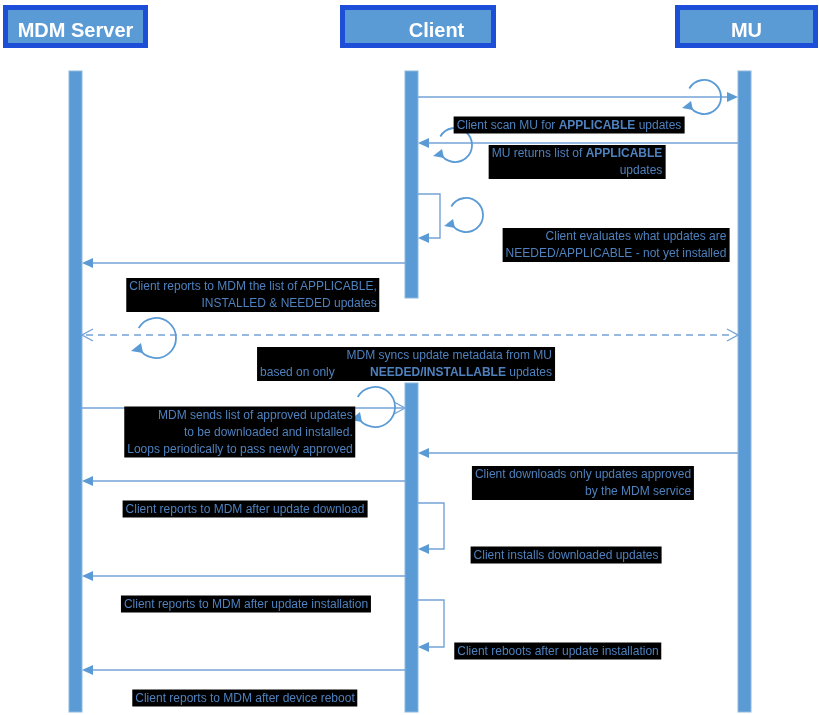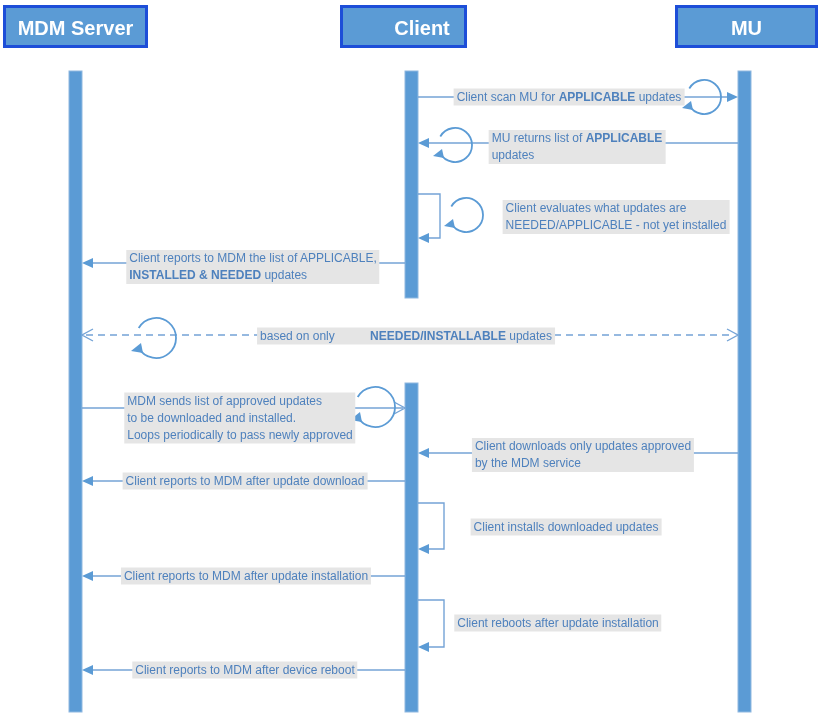--- a/index.html
+++ b/index.html
@@ -8,36 +8,36 @@
     --text-blue:#4e81bd;
     --policy-red:#ff0000;
   }
   html,body{margin:0;padding:0;background:#ffffff;}
   .canvas{
     position:relative;width:819px;height:715px;background:#ffffff;overflow:hidden;
     font-family:"Liberation Sans", sans-serif;
   }
   .actor{
     position:absolute;top:5px;height:43px;background:var(--actor-blue);
-    border:3px solid #1d4ed8;box-sizing:border-box;
+    border:5px solid #1d4ed8;box-sizing:border-box;
     color:#ffffff;font-weight:bold;font-size:20px;line-height:41px;text-align:center;
   }
   #actor-mdm{left:3px;width:145px;}
-  #actor-client{left:340px;width:127px;padding-left:37px;}
+  #actor-client{left:340px;width:156px;padding-left:37px;}
   #actor-mu{left:675px;width:143px;}
   svg.layer{position:absolute;left:0;top:0;}
   .bar{fill:var(--actor-blue);stroke:#8fb8e0;stroke-width:1;}
   .ln{stroke:var(--line-blue);stroke-width:1.4;fill:none;}
   .dash{stroke-dasharray:7 5;}
   .hd{fill:var(--actor-blue);stroke:none;}
   .loop{stroke:var(--actor-blue);stroke-width:1.8;fill:none;}
   .lbl{
     position:absolute;transform:translate(-50%,-50%);
-    background:#e5e5e5;padding:0 3px;text-align:left;
-    color:var(--text-blue);font-size:12px;line-height:17px;white-space:nowrap;
+    background:#000000;padding:0 3px;text-align:right;
+    color:var(--text-blue);font-size:12px;line-height:17px;white-space:nowrap;margin-top:28px;
   }
   .lbl span{white-space:pre;}
   .policy-title{color:var(--policy-red);}
 </style>
 </head>
 <body>
 
 <div class="canvas">
 
   <div class="actor" id="actor-mdm">MDM Server</div>
@@ -119,36 +119,37 @@
 
     <g>
       <line class="ln" x1="405" y1="670" x2="91" y2="670"></line>
       <polygon class="hd" points="82,670 93,665 93,675"></polygon>
     </g>
   </svg>
 
   <div class="lbl" style="left:569px;top:97px">
       <div><span>Client scan MU for </span><span style="font-weight: bold;">APPLICABLE</span><span> updates</span></div>
     </div>
-  <div class="lbl" style="left:577px;top:147px">
+  <div class="lbl" style="left:577px;top:134px">
       <div><span>MU returns list of </span><span style="font-weight: bold;">APPLICABLE</span></div>
       <div><span>updates</span></div>
     </div>
   <div class="lbl" style="left:616px;top:217px">
       <div><span>Client evaluates what updates are</span></div>
       <div><span>NEEDED/APPLICABLE - not yet installed</span></div>
     </div>
   <div class="lbl" style="left:253px;top:267px">
       <div><span>Client reports to MDM the list of </span><span style="font-weight: normal;">APPLICABLE,</span></div>
-      <div><span style="font-weight: bold;">INSTALLED &amp; NEEDED</span><span> updates</span></div>
+      <div><span style="font-weight: normal;">INSTALLED &amp; NEEDED</span><span> updates</span></div>
     </div>
   <div class="lbl" style="left:406px;top:336px">
+      <div><span>MDM syncs update metadata from MU</span></div>
       <div><span>based on only </span><span style="font-weight: bold; padding-left: 32px;">NEEDED/INSTALLABLE</span><span> updates</span></div>
     </div>
-  <div class="lbl" style="left:240px;top:418px">
+  <div class="lbl" style="left:240px;top:404px">
       <div><span>MDM sends list of approved updates</span></div>
       <div><span>to be downloaded and installed.</span></div>
       <div><span>Loops periodically to pass newly approved</span></div>
     </div>
   <div class="lbl" style="left:583px;top:455px">
       <div><span>Client downloads only updates approved</span></div>
       <div><span>by the MDM service</span></div>
     </div>
   <div class="lbl" style="left:245px;top:481px">
       <div><span>Client reports to MDM after update download</span></div>

